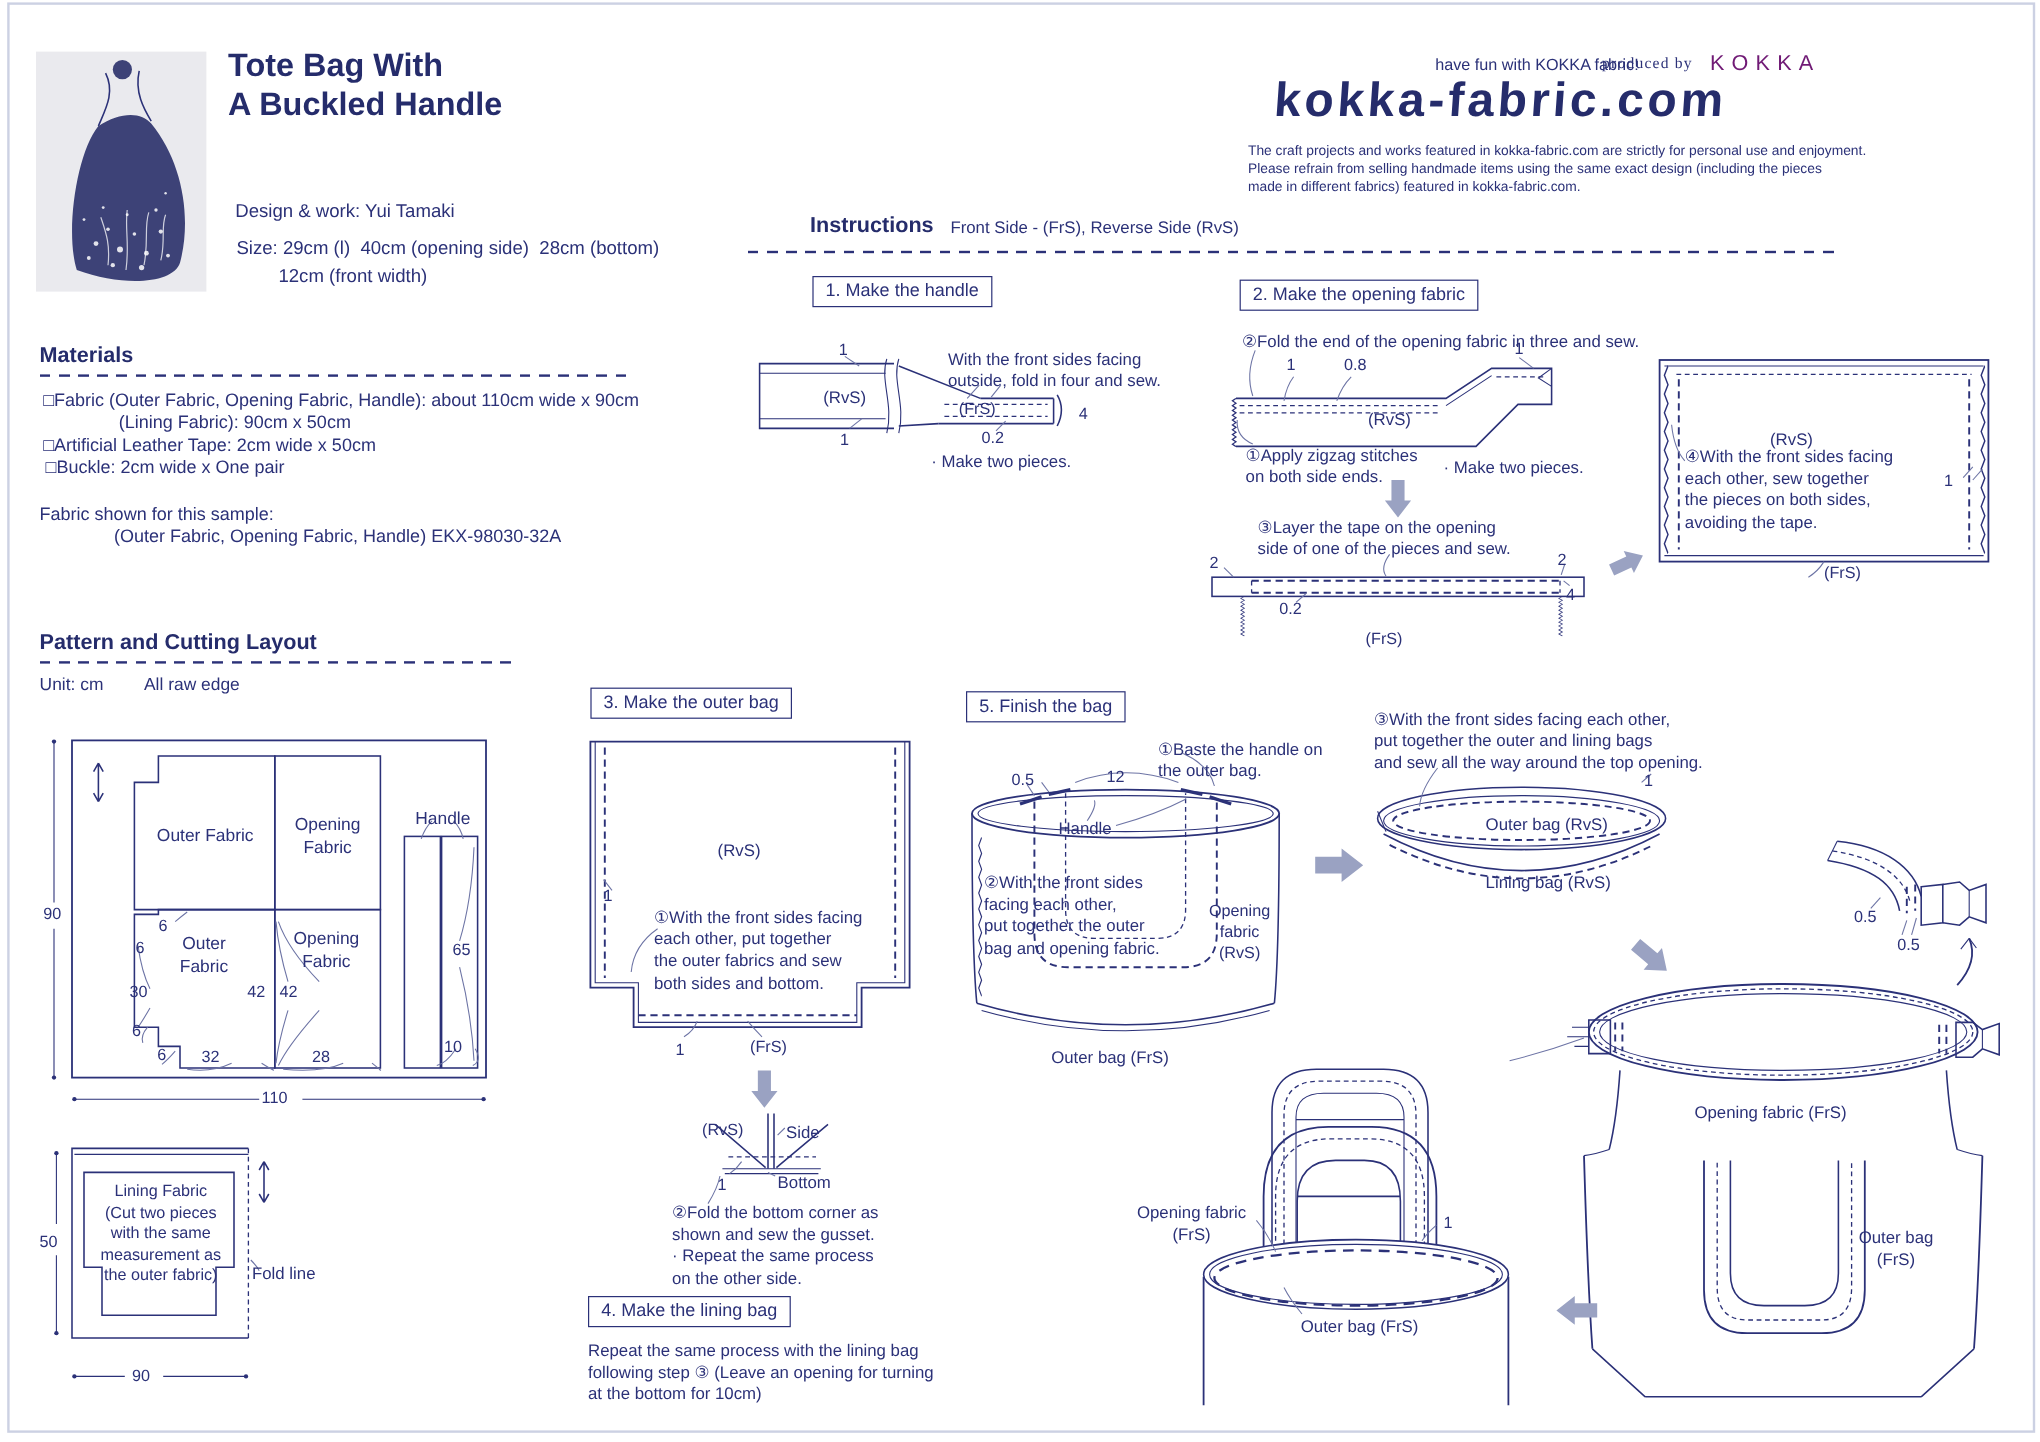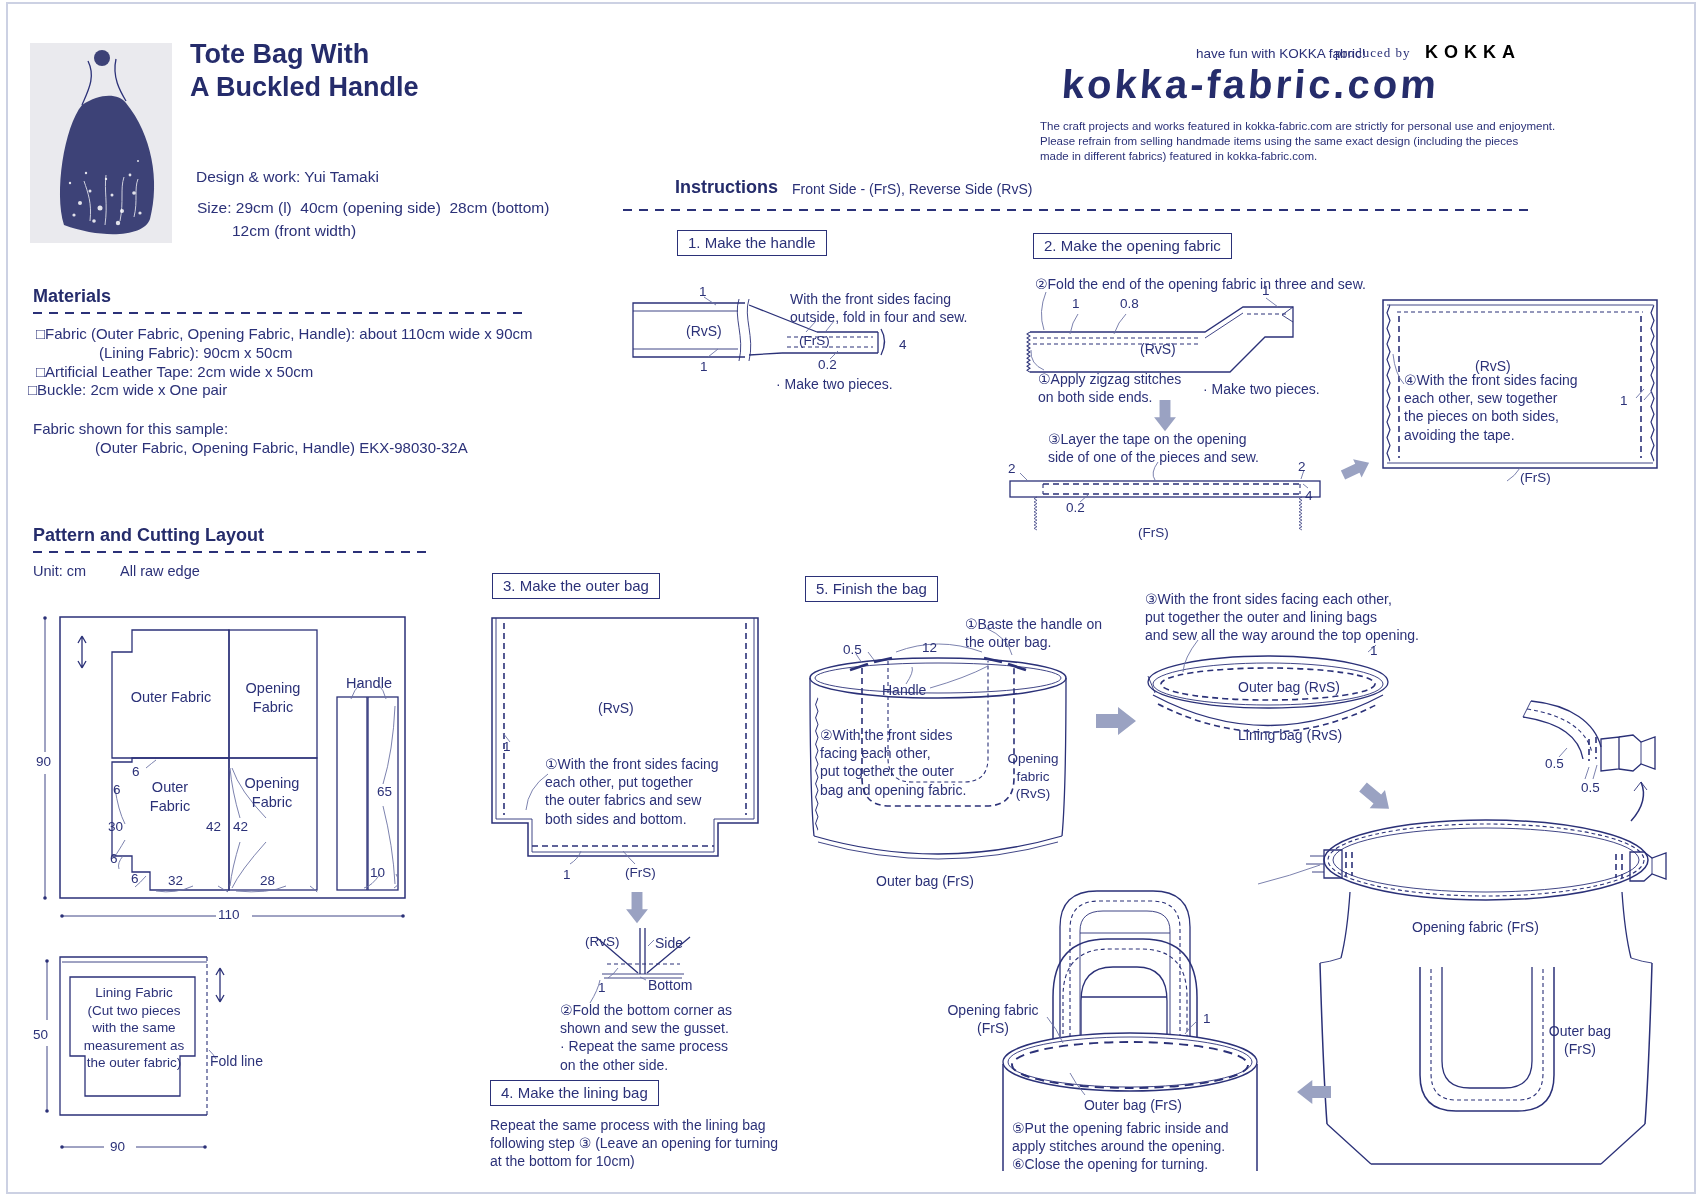--- a/index.html
+++ b/index.html
@@ -11,21 +11,21 @@
   .md{font-size:15.5px;}
   .m15{font-size:15px;}
   .n{font-size:13.5px;}
   .sm{font-size:13.5px;}
   .h{font-size:18px;font-weight:bold;color:#252c6b;}
   .c{text-align:center;}
   .box{position:absolute;border:1.5px solid #2b3178;background:#fff;padding:3px 10px 4px;font-size:15px;color:#2b3178;white-space:nowrap;}
   .dash{position:absolute;height:2px;background:repeating-linear-gradient(90deg,#2b3178 0 9px,transparent 9px 16px);}
   .logo{font-size:40px;font-weight:bold;letter-spacing:3px;transform:skewX(-4deg);color:#252c6b;}
   .serifish{font-family:Liberation Serif, serif;letter-spacing:1px;font-size:13px;}
-  .brand{font-size:18px;font-weight:bold;letter-spacing:6px;color:#000000;}
+  .brand{font-size:18px;font-weight:normal;letter-spacing:6px;color:#701a75;}
   .disc{font-size:11.5px;line-height:1.32;}
   svg{position:absolute;overflow:visible;}
   .s{stroke:#2b3178;fill:none;stroke-width:1.3;}
   .s14{stroke:#2b3178;fill:none;stroke-width:1.5;}
   .s2{stroke:#2b3178;fill:none;stroke-width:0.9;}
   .sd{stroke:#2b3178;fill:none;stroke-width:1.6;stroke-dasharray:6 4;}
   .sdB{stroke:#2b3178;fill:none;stroke-width:1.9;stroke-dasharray:9 6;}
   .sd2{stroke:#2b3178;fill:none;stroke-width:1.1;stroke-dasharray:4 3;}
   .ld{stroke:#6d74a5;fill:none;stroke-width:0.9;}
   .bold3{stroke:#2b3178;fill:none;stroke-width:2.8;}
@@ -88,21 +88,21 @@
   <div class="t logo" style="left:1062px;top:58px">kokka-fabric.com</div>
   <div class="t disc" style="left:1040px;top:119px">The craft projects and works featured in kokka-fabric.com are strictly for personal use and enjoyment.
 Please refrain from selling handmade items using the same exact design (including the pieces
 made in different fabrics) featured in kokka-fabric.com.</div>
 
   <div class="t h" style="left:33px;top:285px">Materials</div>
   <div class="dash" style="left:33px;top:312px;width:492px"></div>
   <div class="t m15" style="left:36px;top:324px">□Fabric (Outer Fabric, Opening Fabric, Handle): about 110cm wide x 90cm</div>
   <div class="t m15" style="left:99px;top:343px">(Lining Fabric): 90cm x 50cm</div>
   <div class="t m15" style="left:36px;top:362px">□Artificial Leather Tape: 2cm wide x 50cm</div>
-  <div class="t m15" style="left:28px;top:380px">□Buckle: 2cm wide x One pair</div>
+  <div class="t m15" style="left:38px;top:380px">□Buckle: 2cm wide x One pair</div>
   <div class="t m15" style="left:33px;top:419px">Fabric shown for this sample:</div>
   <div class="t m15" style="left:95px;top:438px">(Outer Fabric, Opening Fabric, Handle) EKX-98030-32A</div>
 
   <div class="t h" style="left:33px;top:524px">Pattern and Cutting Layout</div>
   <div class="dash" style="left:33px;top:551px;width:397px"></div>
   <div class="t" style="left:33px;top:562px;font-size:14.5px">Unit: cm</div>
   <div class="t" style="left:120px;top:562px;font-size:14.5px">All raw edge</div>
 
   <svg style="left:28px;top:556px" width="420" height="625" viewBox="0 0 420 625">
     <path class="s2" d="M17,62 V196 M17,218 V342"></path>
@@ -446,21 +446,18 @@
     <g class="ld">
       <path d="M262,146 Q254,153 250,159"></path>
       <path d="M112,142 Q122,154 128,168"></path>
       <path d="M150,220 Q140,208 135,198"></path>
     </g>
   </svg>
   <div class="t c" style="left:938px;top:1001px;width:110px">Opening fabric
 (FrS)</div>
   <div class="t n" style="left:1203px;top:1010px">1</div>
   <div class="t c" style="left:1078px;top:1096px;width:110px">Outer bag (FrS)</div>
-  <div class="t" style="left:1012px;top:1119px">⑤Put the opening fabric inside and
-apply stitches around the opening.
-⑥Close the opening for turning.</div>
 
   <svg style="left:1283px;top:1078px" width="52" height="30" viewBox="0 0 52 30">
     <use href="#garrow" class="gar" transform="translate(48,14) rotate(180) scale(0.85)"></use>
   </svg>
 
 </div>
 
 </body></html>

